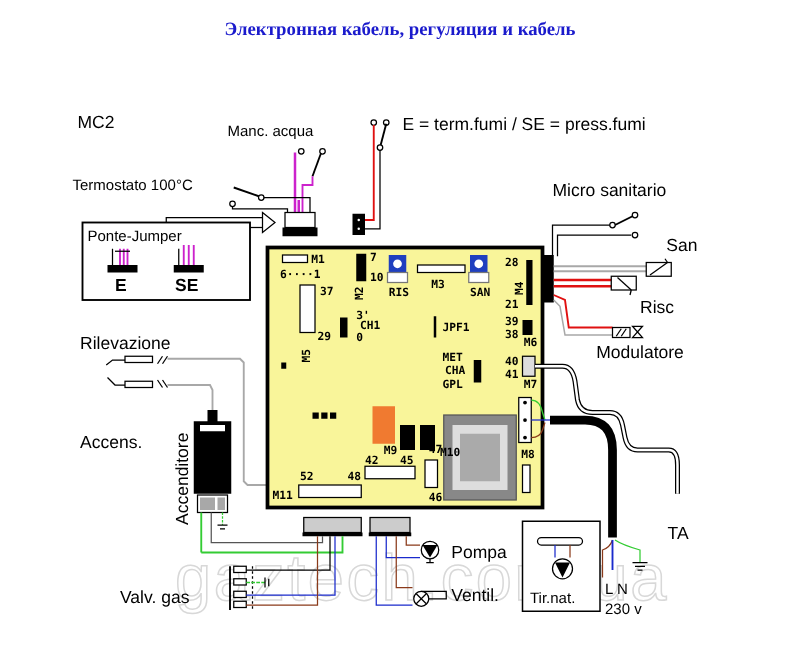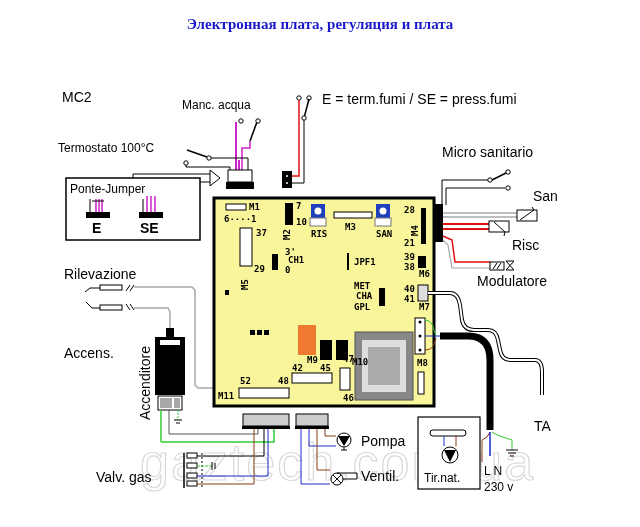--- a/index.html
+++ b/index.html
@@ -7,21 +7,21 @@
   #title { position:absolute; left:0; top:16px; width:640px; text-align:center; font-family:"Liberation Serif", serif; font-weight:bold; font-size:15px; color:#1a1acc; }
   svg { position:absolute; left:0; top:0; }
   .lbl { font-family:"Liberation Sans", sans-serif; font-size:14px; fill:#000; }
   .lbl-sm { font-family:"Liberation Sans", sans-serif; font-size:12px; fill:#000; }
   .pcb { font-family:"DejaVu Sans Mono", monospace; font-weight:bold; font-size:9px; fill:#000; }
   .wm { font-family:"Liberation Sans", sans-serif; font-size:52px; fill:none; stroke:#d8d8d8; stroke-width:1.2; letter-spacing:2px; }
 </style>
 </head>
 <body>
 
-<div id="title">Электронная плата, регуляция и плата</div>
+<div id="title">Электронная кабель, регуляция и кабель</div>
 
 <svg width="640" height="527" viewBox="0 0 640 527">
 
   <text x="140" y="480" class="wm">gaztech.com.ua</text>
 
   <text x="62" y="102" class="lbl">MC2</text>
 
   <text x="182" y="109" class="lbl-sm">Manc. acqua</text>
   <g>
     <line x1="236" y1="122" x2="236" y2="170" stroke="#cc22cc" stroke-width="2"></line>

